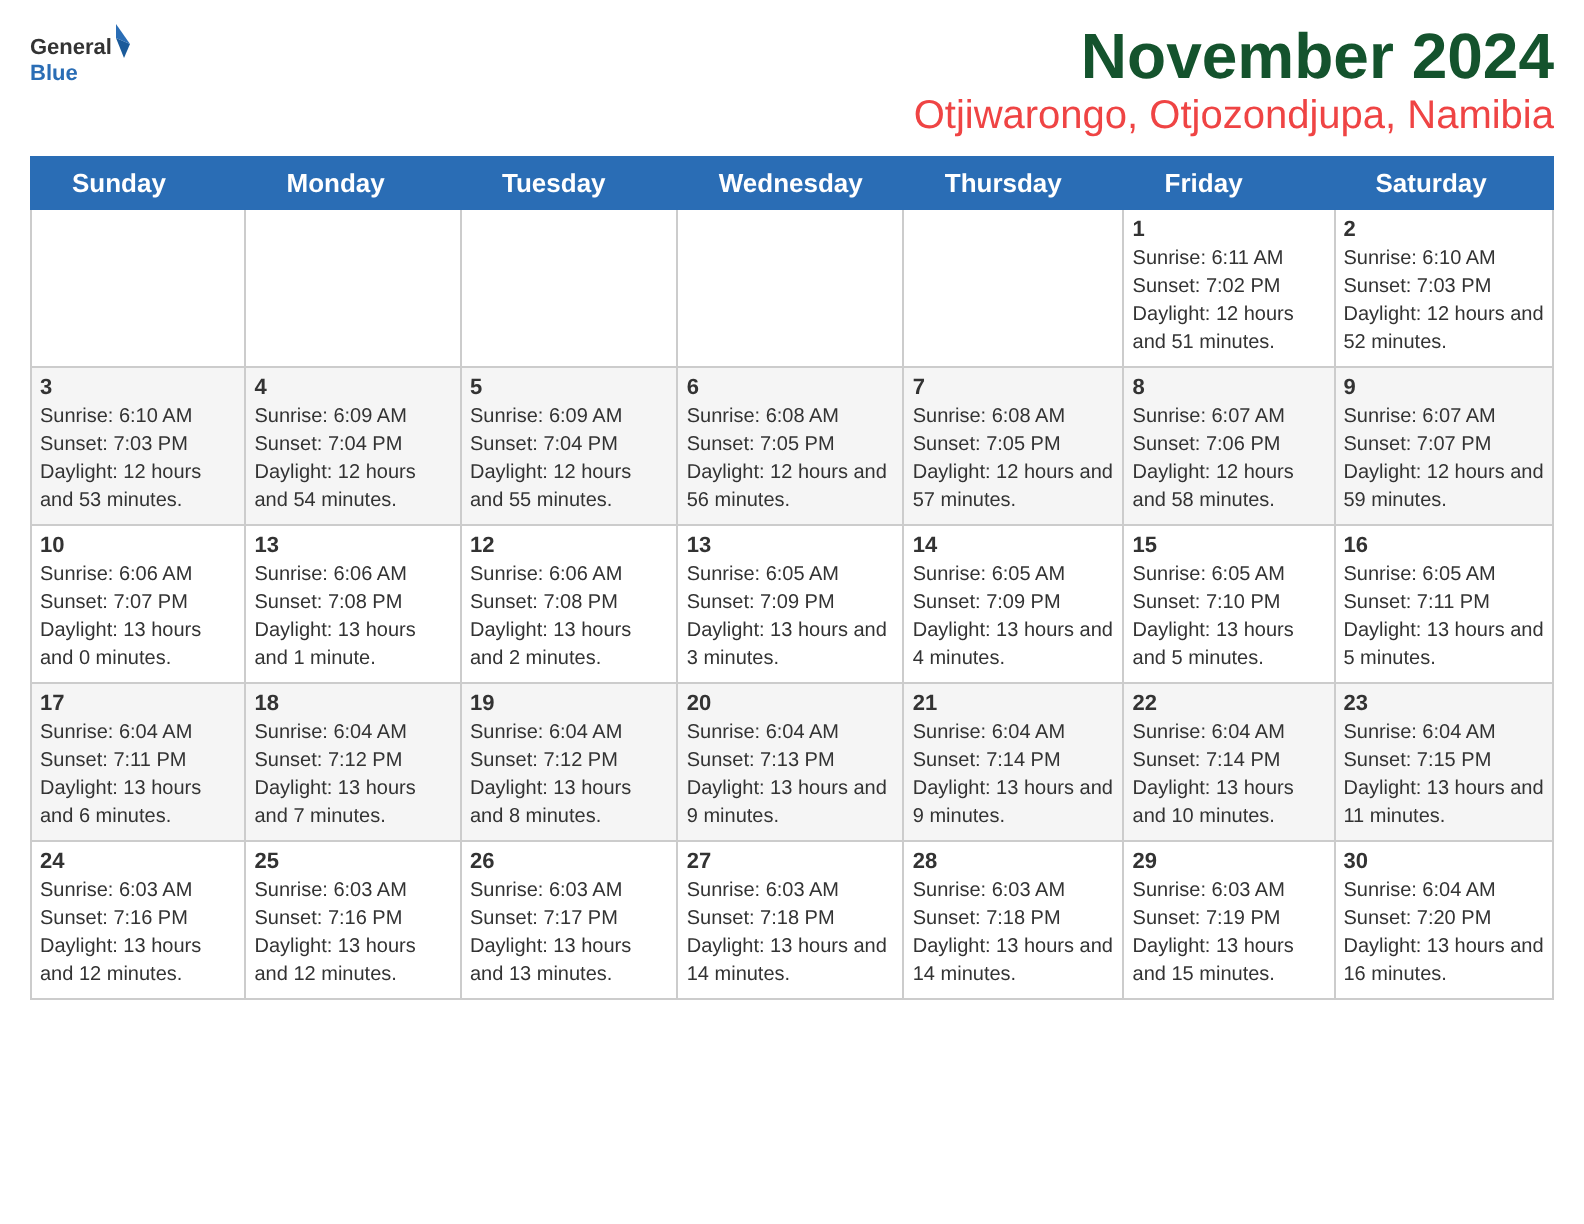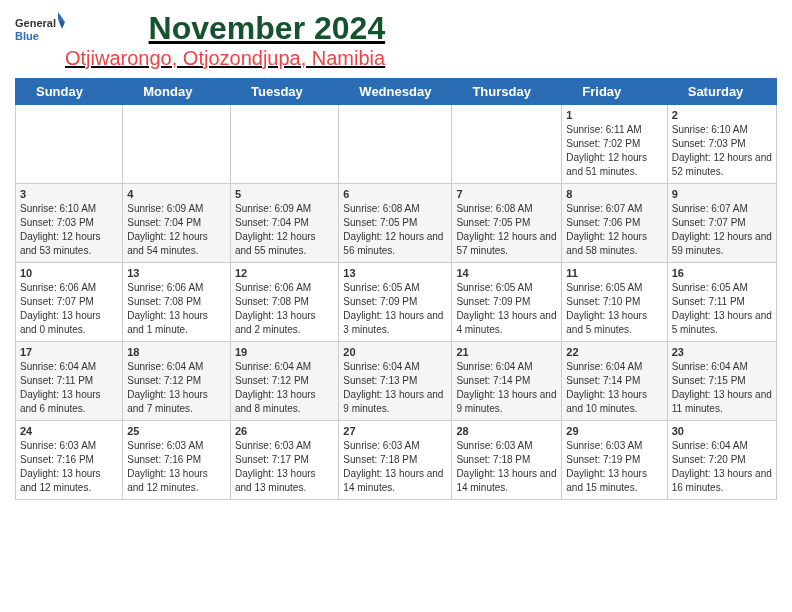--- a/index.html
+++ b/index.html
@@ -5,24 +5,23 @@
     * { box-sizing: border-box; margin: 0; padding: 0; }
     body {
       font-family: Arial, sans-serif;
       background: #fff;
       width: 792px;
       min-height: 612px;
       padding: 10px 15px;
     }
     .header {
       display: flex;
-      justify-content: flex-start;
+      justify-content: space-between;
       align-items: flex-start;
       margin-bottom: 8px;
-      text-decoration: underline;
     }
     .logo {
       display: flex;
       align-items: center;
       gap: 4px;
     }
     .title-block { text-align: right; }
     .month-title { font-size: 32px; color: #14532d; font-weight: bold; }
     .location-title { font-size: 20px; color: #ef4444; }
 
@@ -212,21 +211,21 @@
         </td>
         <td>
           <span class="day-num">14</span>
           <div class="day-info">
             <div>Sunrise: 6:05 AM</div>
             <div>Sunset: 7:09 PM</div>
             <div>Daylight: 13 hours and 4 minutes.</div>
           </div>
         </td>
         <td>
-          <span class="day-num">11</span>
+          <span class="day-num">15</span>
           <div class="day-info">
             <div>Sunrise: 6:05 AM</div>
             <div>Sunset: 7:10 PM</div>
             <div>Daylight: 13 hours and 5 minutes.</div>
           </div>
         </td>
         <td>
           <span class="day-num">16</span>
           <div class="day-info">
             <div>Sunrise: 6:05 AM</div>

